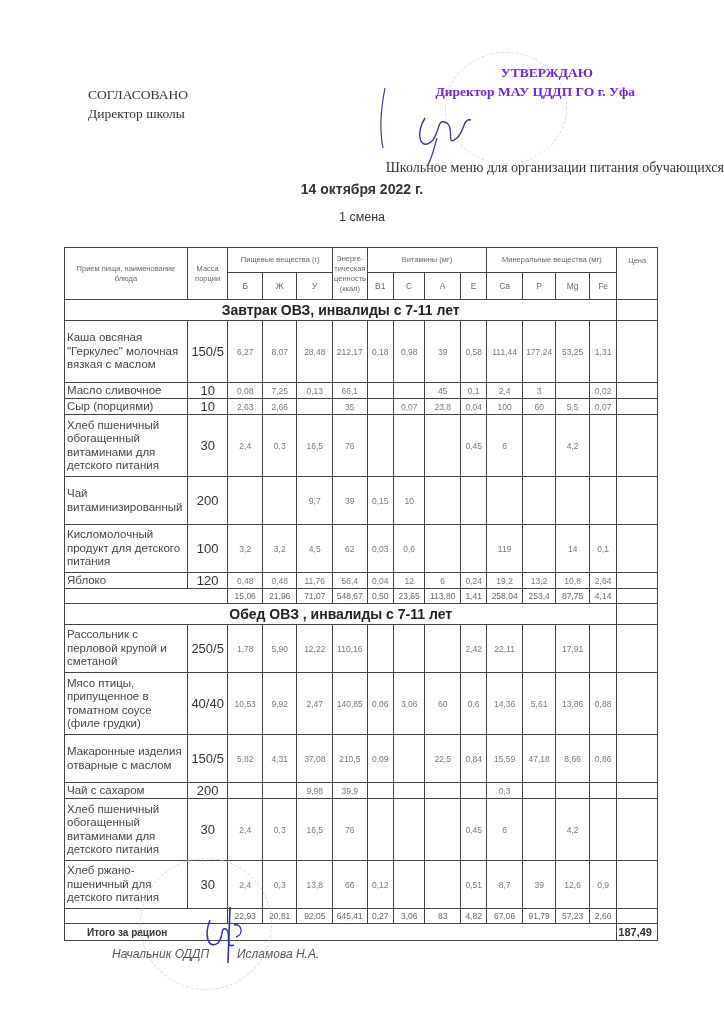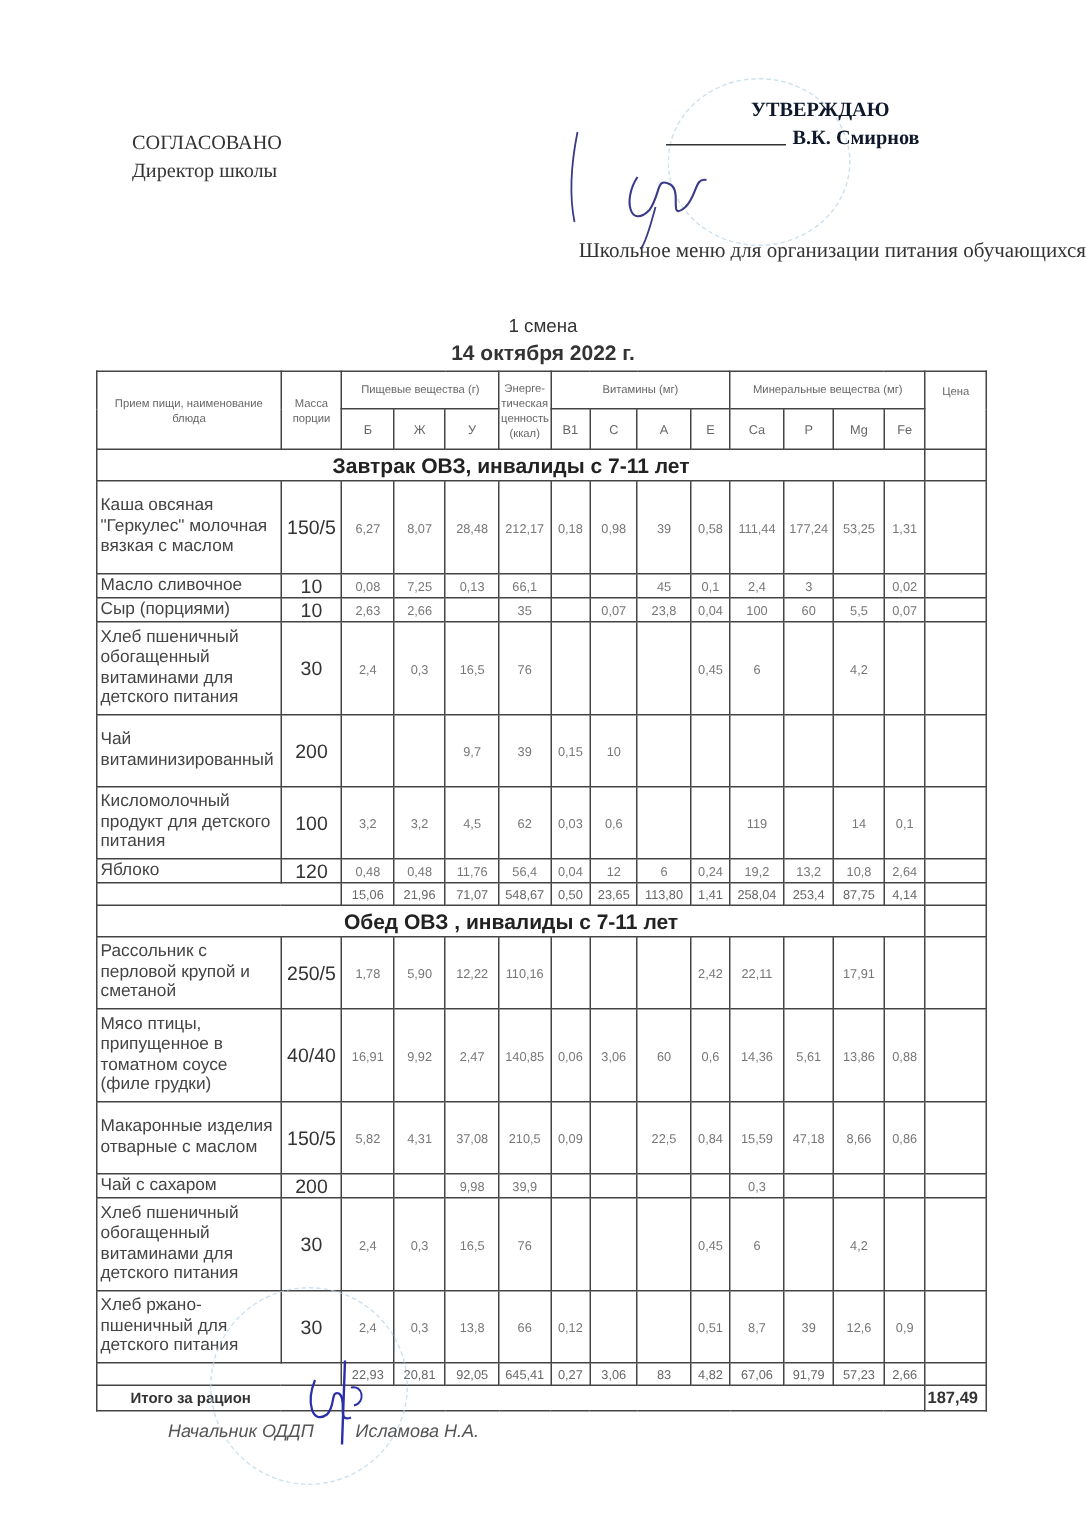--- a/index.html
+++ b/index.html
@@ -1,30 +1,30 @@
 <!DOCTYPE html>
 <html><head>
 <meta charset="utf-8">
 <style>
   html, body { margin: 0; padding: 0; background: #ffffff; }
   body { width: 724px; height: 1024px; position: relative; overflow: hidden; color: #222; }
   .serif { font-family: "Liberation Serif", "DejaVu Serif", serif; }
   .sans { font-family: "Liberation Sans", "DejaVu Sans", sans-serif; }
 
   #agreed { position: absolute; left: 88px; top: 85px; font-size: 13.5px; line-height: 19px; color: #333; }
-  #approve { position: absolute; left: 395px; top: 63px; width: 240px; font-size: 13.5px; line-height: 19px; color: #0f172a; font-weight: bold; }
+  #approve { position: absolute; left: 395px; top: 63px; width: 240px; font-size: 13.5px; line-height: 19px; color: #6d28d9; font-weight: bold; }
   #approve .l0 { text-align: right; padding-right: 42px; }
   #approve .l2 { display: flex; justify-content: flex-end; padding-right: 22px; }
   #approve .line { display: inline-block; width: 80px; border-bottom: 1px solid #333; margin-right: 4px; height: 14px; }
 
   .sig { position: absolute; pointer-events: none; }
   .stamp { position: absolute; border: 1.5px dashed #b9d3e6; border-radius: 50%; opacity: .7; pointer-events: none; }
 
   #title { position: absolute; left: 0; width: 724px; top: 160px; text-align: right; font-size: 14px; color: #333; }
-  #date { position: absolute; left: 0; width: 724px; top: 181px; text-align: center; font-size: 14px; font-weight: bold; color: #333; margin-top: 46px; }
+  #date { position: absolute; left: 0; width: 724px; top: 181px; text-align: center; font-size: 14px; font-weight: bold; color: #333; }
   #shift { position: absolute; left: 0; width: 724px; top: 210px; text-align: center; font-size: 12.5px; color: #333; }
 
   table#menu { position: absolute; left: 64px; top: 247px; width: 594px; border-collapse: collapse; table-layout: fixed; font-family: "Liberation Sans", "DejaVu Sans", sans-serif; }
   #menu td, #menu th { border: 1px solid #444; padding: 0 1px; text-align: center; vertical-align: middle; font-weight: normal; }
   #menu .hdr { font-size: 7.5px; color: #666; line-height: 10px; }
   #menu .sub { font-size: 8.5px; color: #666; height: 26px; }
   #menu .section td { font-size: 14px; font-weight: bold; color: #222; height: 20px; }
   #menu .name { text-align: left; font-size: 11.5px; line-height: 13.5px; color: #444; padding-left: 2px; }
   #menu .mass { font-size: 13px; color: #333; }
   #menu .num { font-size: 8.5px; color: #777; }
@@ -41,24 +41,21 @@
 
 <div id="agreed" class="serif">
   <div>СОГЛАСОВАНО</div>
   <div>Директор школы</div>
 </div>
 
 <div class="stamp" style="left:445px; top:52px; width:120px; height:110px;"></div>
 
 <div id="approve" class="serif">
   <div class="l0">УТВЕРЖДАЮ</div>
-  <div class="l2">
-      <span class="line"></span>
-      <span>В.К. Смирнов</span>
-    </div>
+  <div style="text-align:right;">Директор МАУ ЦДДП ГО г. Уфа</div>
 </div>
 
 <svg class="sig" style="left:375px; top:78px;" width="120" height="90">
   <path d="M10 10 C 6 30, 4 50, 8 70" stroke="#3a3a8a" stroke-width="1.2" fill="none"></path>
   <path d="M50 40 C 40 55, 45 75, 58 62 C 66 50, 62 40, 72 45 C 80 50, 70 70, 82 60 C 90 52, 88 40, 96 42" stroke="#3a3a8a" stroke-width="1.4" fill="none"></path>
   <path d="M62 60 C 58 75, 55 85, 52 88" stroke="#3a3a8a" stroke-width="1.2" fill="none"></path>
 </svg>
 
 <div id="title" class="serif">Школьное меню для организации питания обучающихся</div>
 <div id="date" class="sans">14 октября 2022 г.</div>
@@ -263,21 +260,21 @@
         <td class="num">2,42</td>
         <td class="num">22,11</td>
         <td class="num"></td>
         <td class="num">17,91</td>
         <td class="num"></td>
         <td></td>
       </tr>
       <tr style="height: 62px;">
         <td class="name">Мясо птицы, припущенное в томатном соусе (филе грудки)</td>
         <td class="mass">40/40</td>
-        <td class="num">16,91</td>
+        <td class="num">10,53</td>
         <td class="num">9,92</td>
         <td class="num">2,47</td>
         <td class="num">140,85</td>
         <td class="num">0,06</td>
         <td class="num">3,06</td>
         <td class="num">60</td>
         <td class="num">0,6</td>
         <td class="num">14,36</td>
         <td class="num">5,61</td>
         <td class="num">13,86</td>

